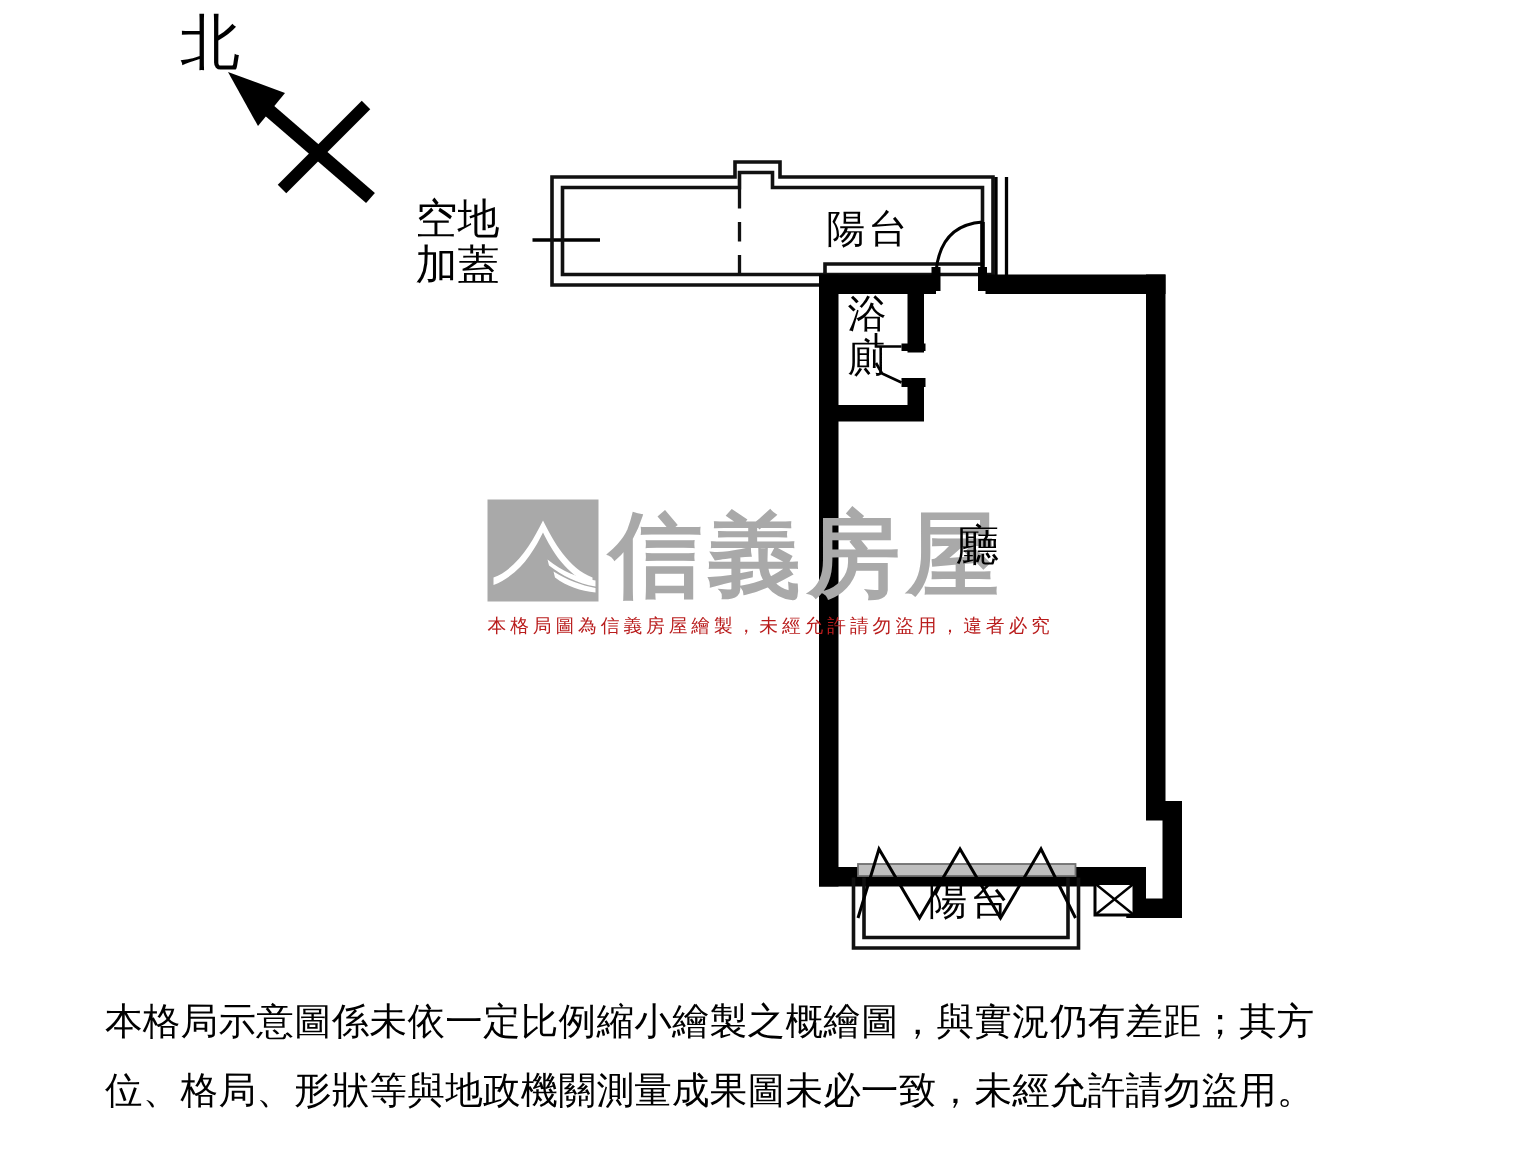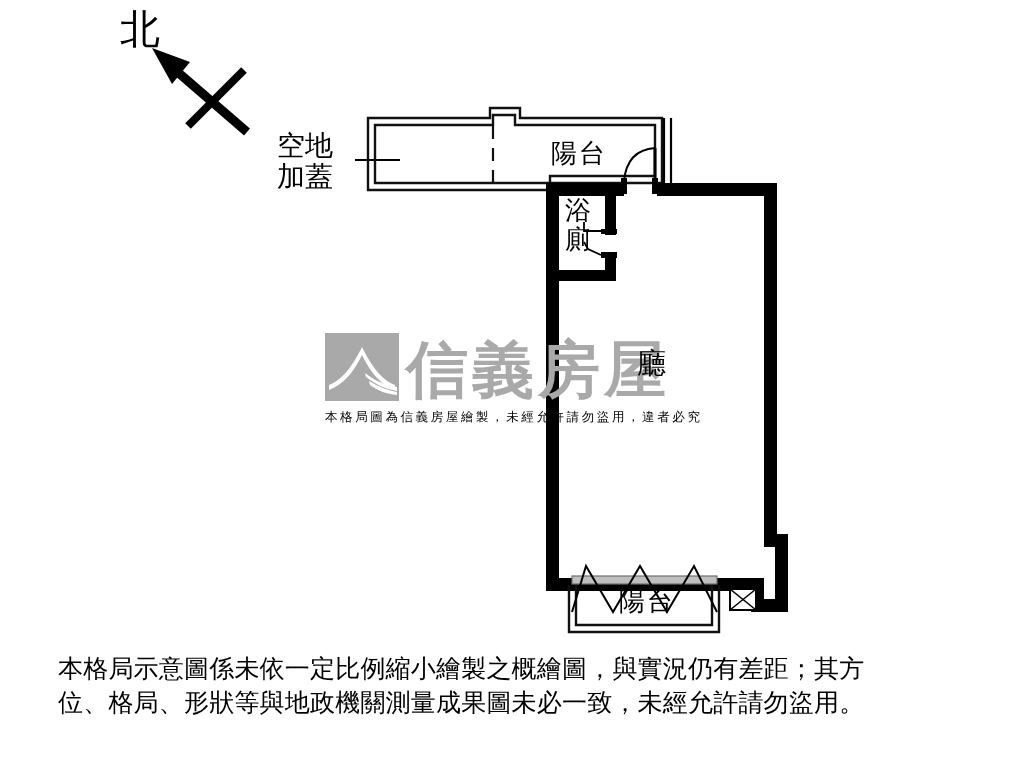--- a/index.html
+++ b/index.html
@@ -101,37 +101,37 @@
     font-size: 62px;
     color: #a9a9a9;
     letter-spacing: 4px;
     line-height: 1.02;
     font-weight: 600;
     white-space: nowrap;
   }
   #wm-sub {
     margin-top: 8px;
     font-size: 12.5px;
-    color: #000000;
+    color: #b91c1c;
     letter-spacing: 2.6px;
     white-space: nowrap;
   }
   
   #disclaimer {
     position: absolute;
     left: 58px;
     top: 652px;
     width: 930px;
     font-size: 25px;
     line-height: 1.36;
     color: #000000;
     letter-spacing: 0.2px;
   }
   #disclaimer p {
-    margin: 0;
+    margin: 12px;
   }
 </style>
 </head>
 <body>
 
 <div id="page">
 
   <svg id="plan-svg" viewBox="0 0 1024 768">
 
     <g>

